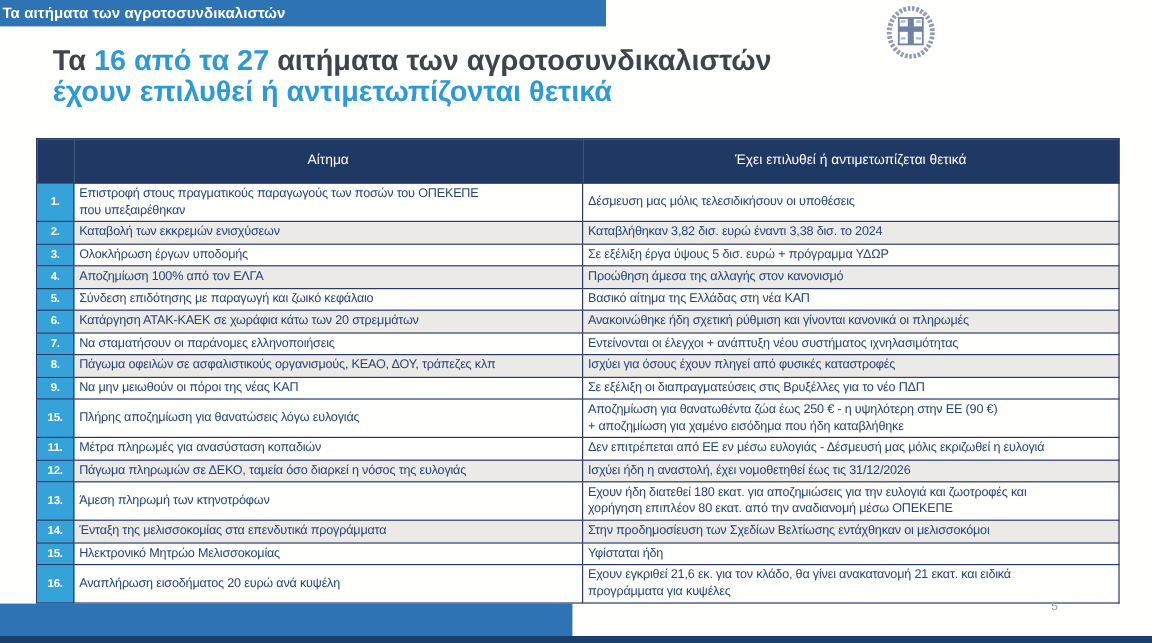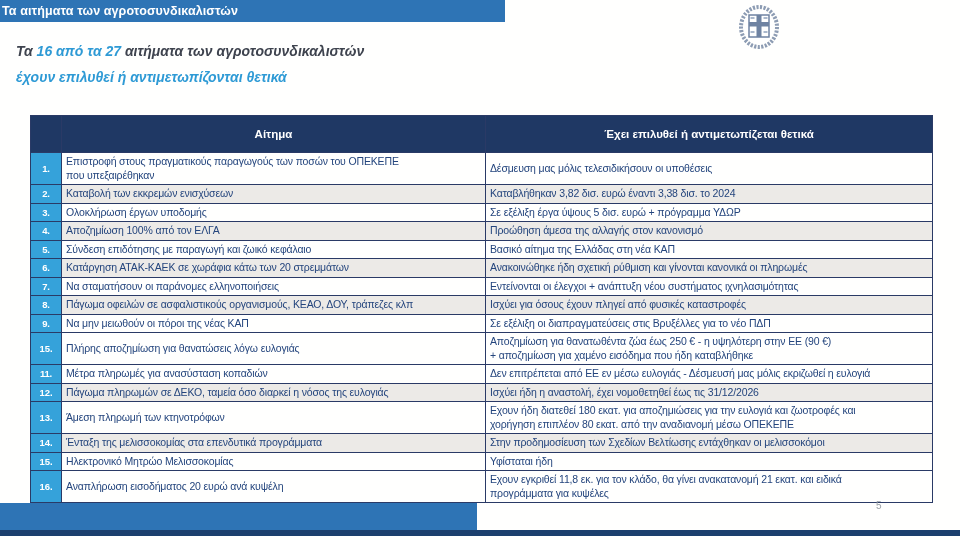--- a/index.html
+++ b/index.html
@@ -28,33 +28,33 @@
     line-height:22px;padding-left:2px;
     letter-spacing:.1px;
   }
   
   .gov-logo{position:absolute;left:738px;top:5px;display:flex;align-items:center;}
   .gov-emblem{width:42px;height:44px;flex:0 0 auto;}
   .gov-text{margin-left:10px;}
   .gov-name{font-size:11.5px;font-weight:bold;color:#55585c;letter-spacing:2.2px;}
   .gov-sub{font-size:11px;color:#8a8d91;margin-top:2px;}
   
-  .heading{position:absolute;left:16px;top:38px;font-weight:bold;font-size:14px;line-height:26px;color:#3e434e;font-style:italic;}
+  .heading{position:absolute;left:44px;top:38px;font-weight:bold;font-size:24px;line-height:26px;color:#3e434e;}
   .heading .hl{color:var(--accent-blue);}
   
   table.requests{
     position:absolute;left:30px;top:115px;width:902px;
     border-collapse:collapse;table-layout:fixed;
   }
   table.requests col.c-num{width:31px;}
   table.requests col.c-req{width:424px;}
   table.requests col.c-status{width:447px;}
   table.requests th{
     background:var(--header-navy);color:#fff;
-    font-size:11.5px;font-weight:bold;text-align:center;
+    font-size:11.5px;font-weight:normal;text-align:center;
     height:31px;border:1px solid var(--border-col);
     padding:12px 4px;
   }
   table.requests td{
     border:1px solid var(--border-col);
     font-size:10.5px;letter-spacing:-0.15px;
     color:var(--cell-text);
     padding:2px 4px;line-height:13.5px;
     vertical-align:middle;
     white-space:pre-line;
@@ -185,21 +185,21 @@
         <td class="status">Στην προδημοσίευση των Σχεδίων Βελτίωσης εντάχθηκαν οι μελισσοκόμοι</td>
       </tr>
       <tr>
         <td class="num">15.</td>
         <td class="req">Ηλεκτρονικό Μητρώο Μελισσοκομίας</td>
         <td class="status">Υφίσταται ήδη</td>
       </tr>
       <tr>
         <td class="num">16.</td>
         <td class="req">Αναπλήρωση εισοδήματος 20 ευρώ ανά κυψέλη</td>
-        <td class="status">Εχουν εγκριθεί 11,8 εκ. για τον κλάδο, θα γίνει ανακατανομή 21 εκατ. και ειδικά
+        <td class="status">Εχουν εγκριθεί 21,6 εκ. για τον κλάδο, θα γίνει ανακατανομή 21 εκατ. και ειδικά
 προγράμματα για κυψέλες</td>
       </tr>
     </tbody>
 </table>
 
 <div class="footer-blue"></div>
 <div class="footer-navy"></div>
 <div class="page-num">5</div>
 
 </body></html>

